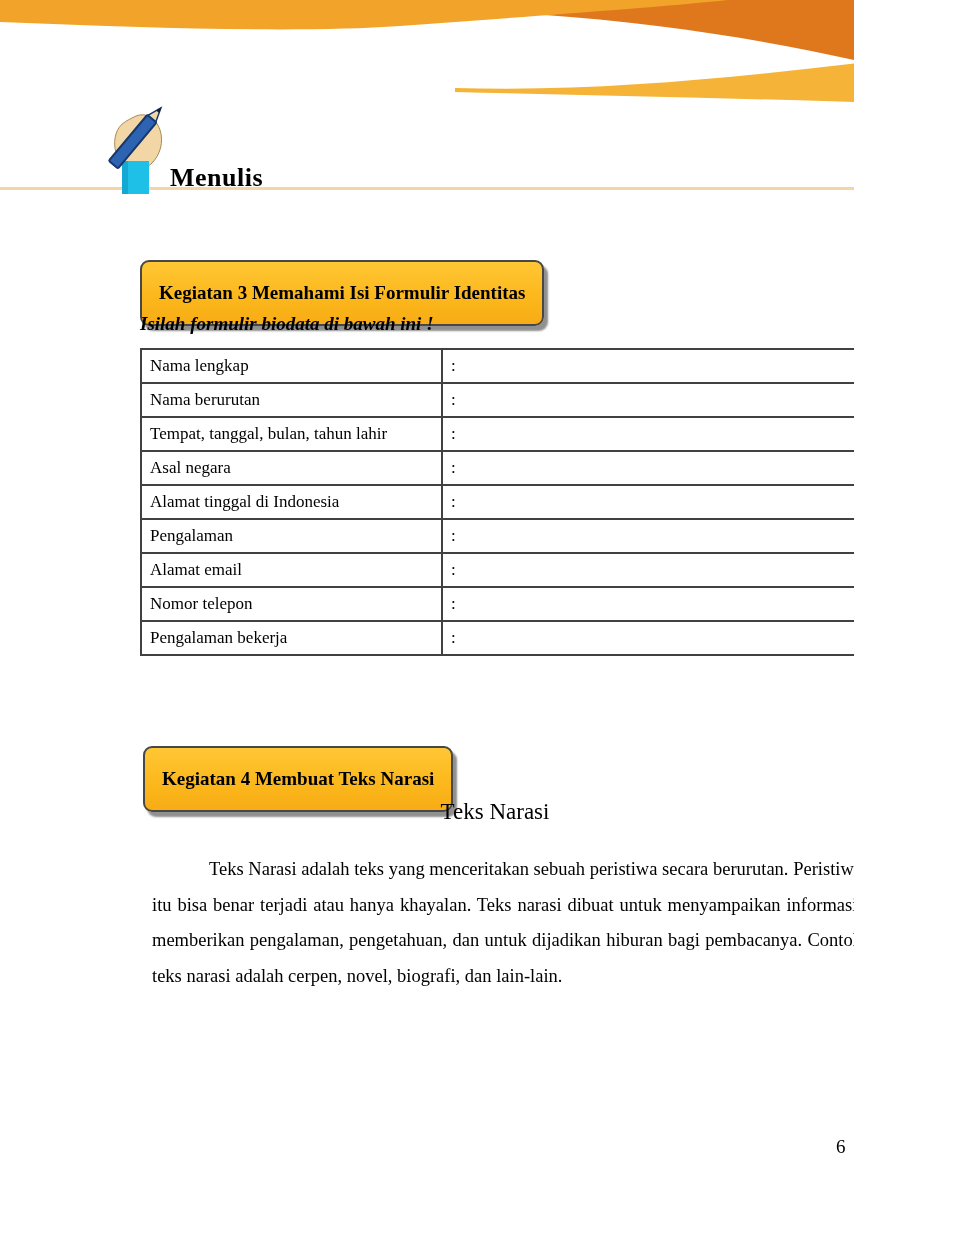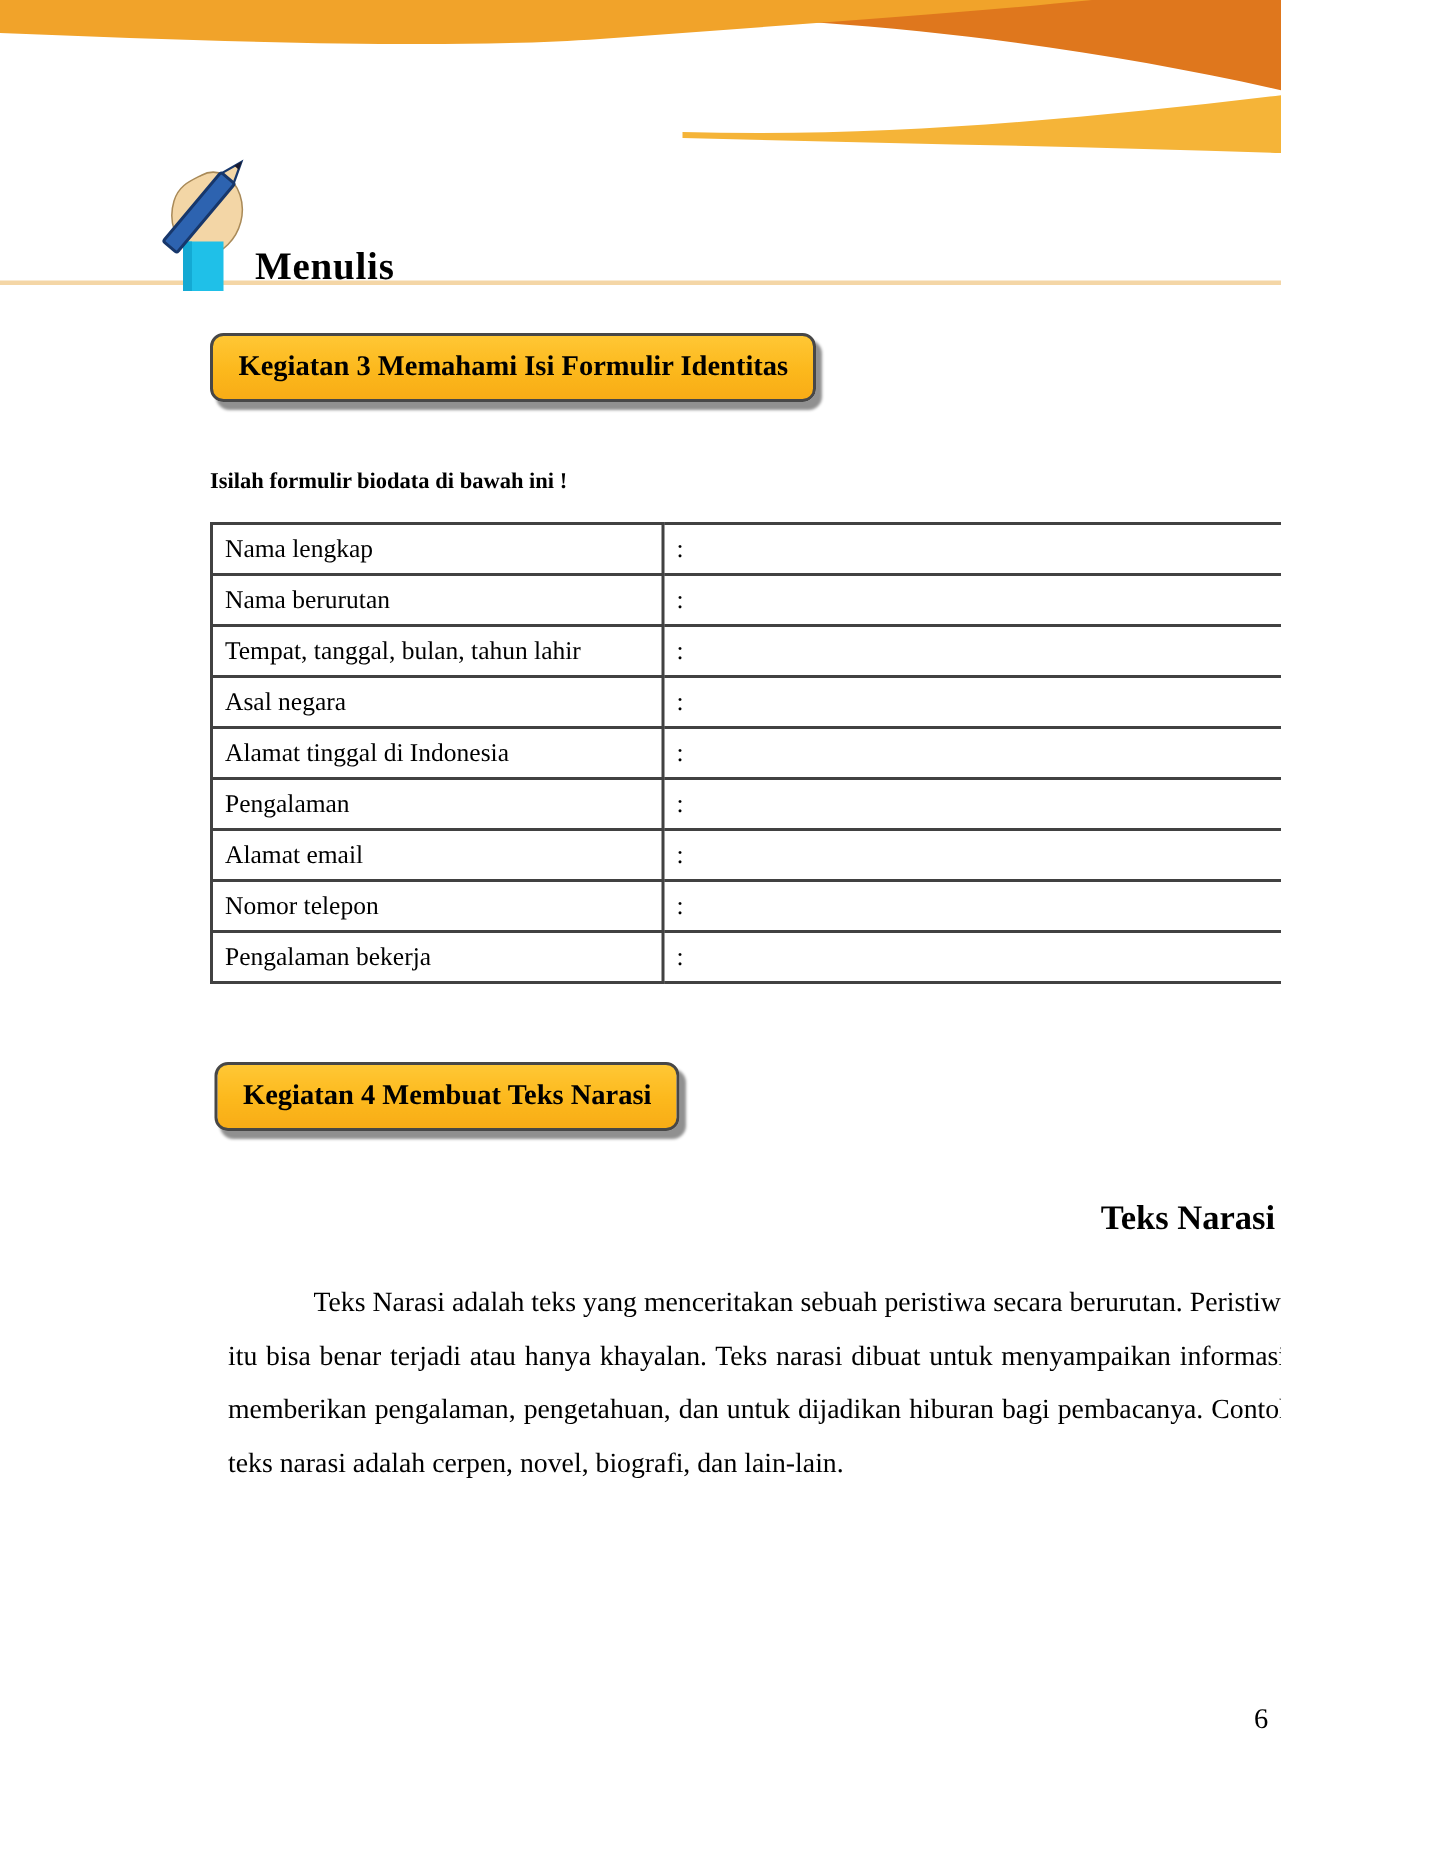--- a/index.html
+++ b/index.html
@@ -14,40 +14,40 @@
   .pencil-icon{position:absolute;left:92px;top:104px;width:82px;height:92px;}
   .section-heading{
     position:absolute;left:170px;top:163px;font-size:26px;font-weight:bold;letter-spacing:.5px;
   }
   
   .banner{
     position:absolute;display:inline-block;
     background:linear-gradient(180deg,#ffc735 0%,#fcb81c 55%,#f8ac16 100%);
     border:2px solid #474747;border-radius:9px;
     box-shadow:4px 5px 2px #909090;
-    padding:10px 17px;font-size:19px;font-weight:bold;white-space:nowrap;
+    padding:20px 17px;font-size:19px;font-weight:bold;white-space:nowrap;margin-top:38px;
   }
   .banner-3{left:140px;top:222px;}
   .banner-4{left:143px;top:708px;}
   
-  .instruction{position:absolute;left:140px;top:313px;font-size:15px;font-weight:bold;}
+  .instruction{position:absolute;left:140px;top:313px;font-size:19px;font-weight:bold;font-style:italic;}
   .bio-table{
     position:absolute;left:140px;top:348px;width:710px;
     border-collapse:collapse;table-layout:fixed;
   }
   .bio-table td{
     border:2px solid #414141;height:30px;padding:1px 8px;
     font-size:17px;vertical-align:middle;white-space:nowrap;overflow:hidden;margin-top:41px;
   }
   .bio-table td.label-cell{width:283px;}
   .bio-table td.value-cell{width:427px;}
   
   .narrative-title{
-    position:absolute;left:140px;top:799px;width:710px;text-align:right;
-    font-size:23px;font-weight:bold;
+    position:absolute;left:140px;top:799px;width:710px;text-align:center;
+    font-size:23px;font-weight:normal;
   }
   .narrative-body{
     position:absolute;left:140px;top:840px;width:710px;
     font-size:18.5px;line-height:35.5px;text-align:justify;text-indent:57px;margin:12px;
   }
   .page-number{position:absolute;left:836px;top:1136px;font-size:19px;}
 </style>
 </head>
 <body>
 

